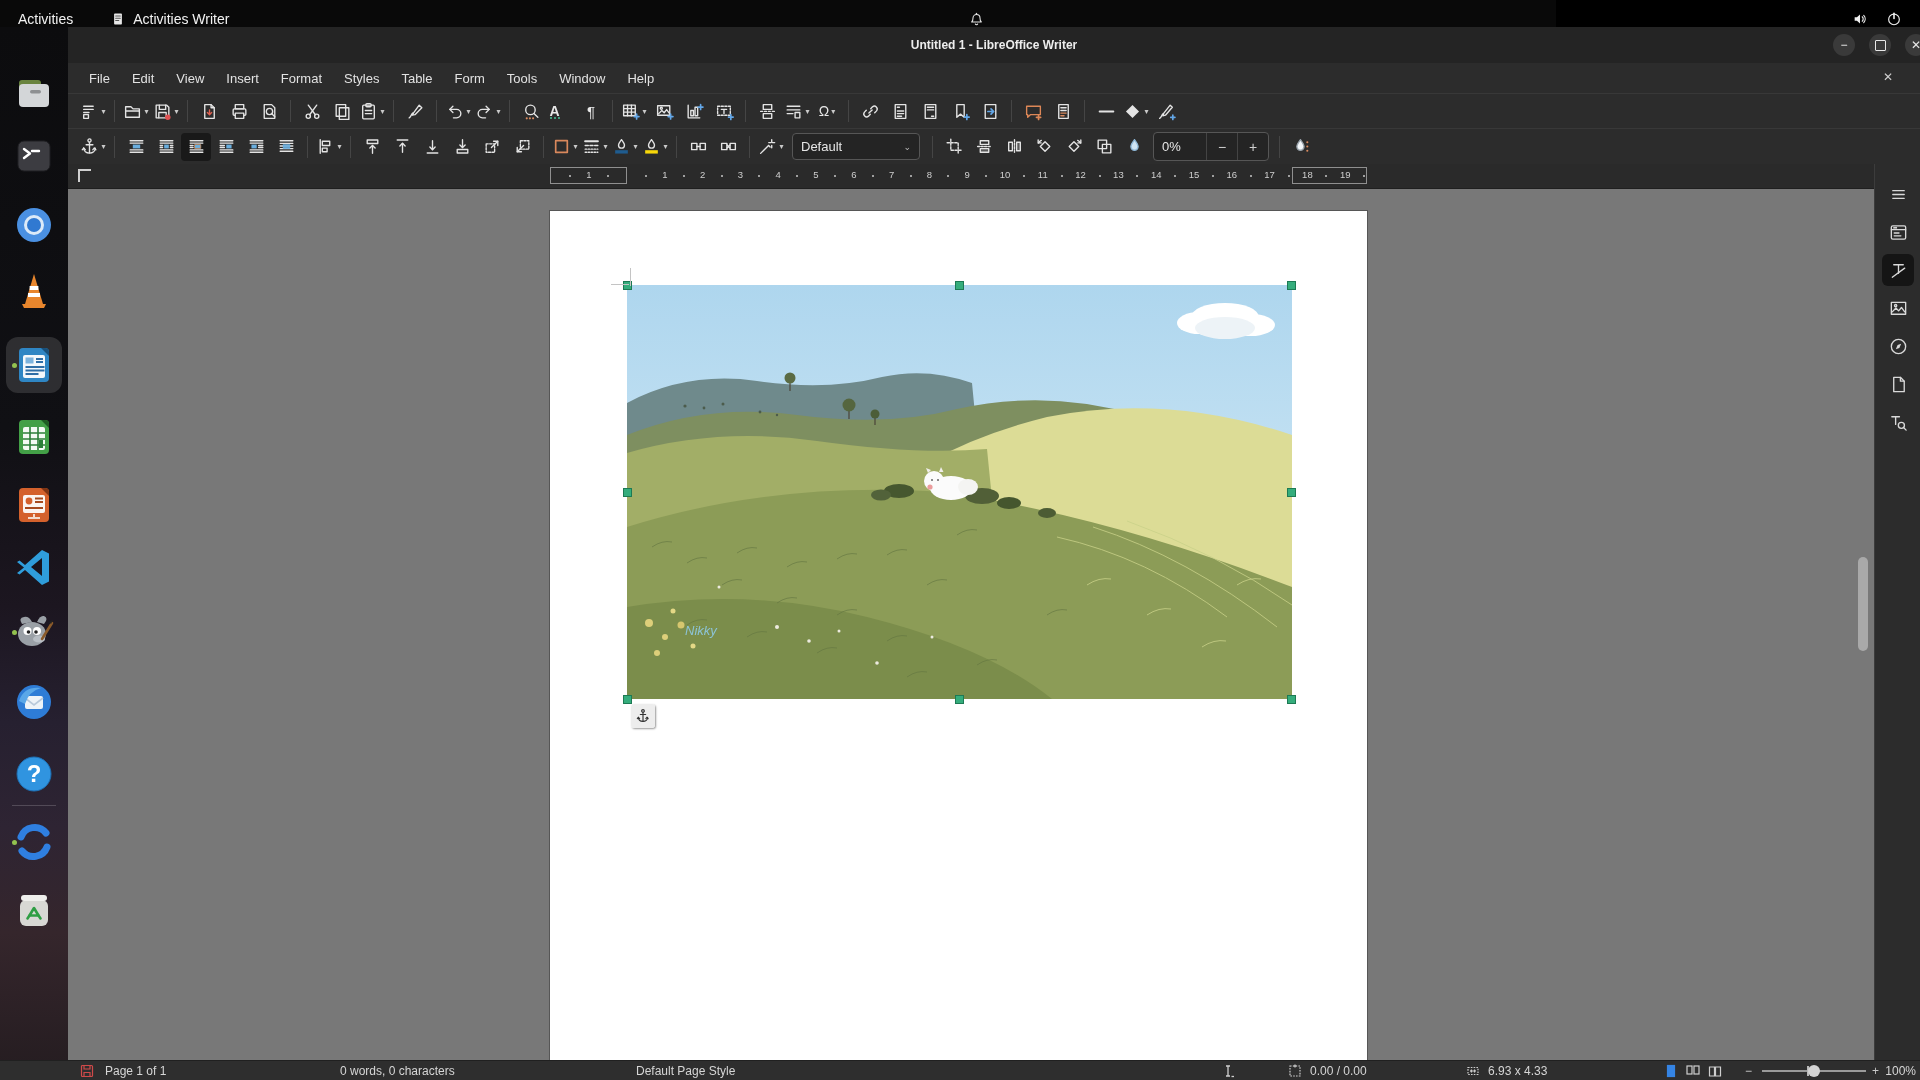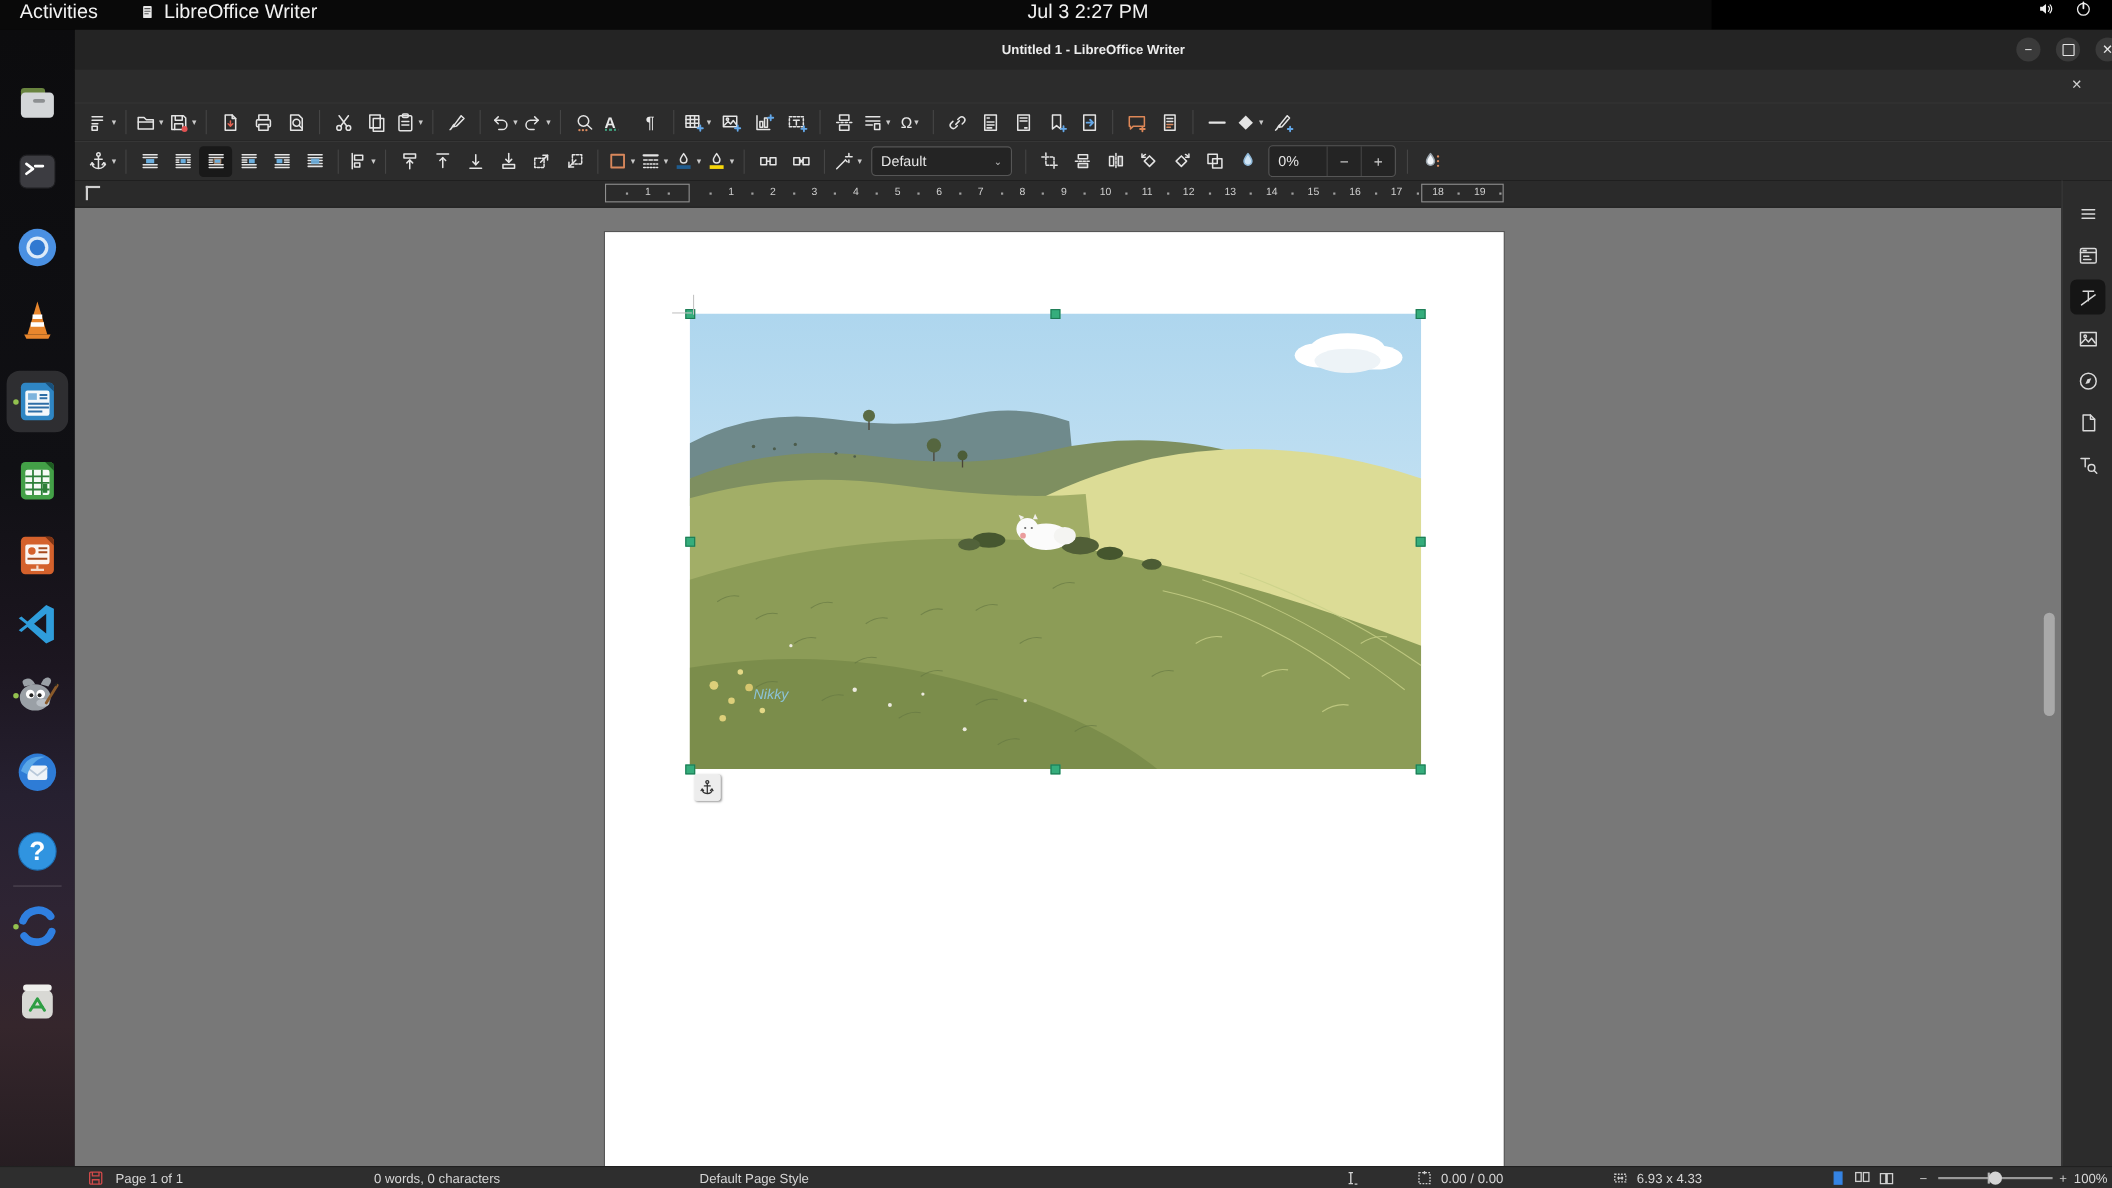--- a/index.html
+++ b/index.html
@@ -1,20 +1,20 @@
 <!DOCTYPE html>
 <html><head>
 <meta charset="utf-8">
 <style>
   html,body{margin:0;padding:0;background:#000;}
   body{width:1920px;height:1080px;position:relative;overflow:hidden;
        font-family:"Liberation Sans", sans-serif;color:#e4e4e4;-webkit-font-smoothing:antialiased;}
   .abs{position:absolute;}
   
-  #topbar{left:0;top:0;width:1556px;height:27px;background:#090909;display:flex;align-items:flex-start;font-size:18px;color:#f2f2f2;}
+  #topbar{left:0;top:0;width:1556px;height:27px;background:#090909;display:flex;align-items:flex-end;font-size:14px;color:#f2f2f2;}
   
   #titlebar{left:68px;top:27px;width:1852px;height:36px;background:#242424;border-bottom:1px solid #1a1a1a;display:flex;align-items:center;justify-content:center;}
   #titlebar .title{font-size:12px;font-weight:bold;color:#ededed;}
   .winbtn{position:absolute;top:7px;width:22px;height:22px;border-radius:50%;background:#3a3a3a;display:flex;align-items:center;justify-content:center;font-size:12px;color:#e8e8e8;}
   #menubar{left:68px;top:63px;width:1852px;height:30px;background:#2c2c2c;display:flex;align-items:center;padding-left:10px;box-sizing:border-box;font-size:13px;}
   .menu-item{padding:4px 11px;border-radius:4px;color:#e2e2e2;}
   
   .toolbar{left:68px;width:1852px;background:#2c2c2c;display:flex;align-items:center;box-sizing:border-box;padding-left:10px;}
   #tb1{top:93px;height:35px;border-top:1px solid #383838;}
   #tb2{top:128px;height:36px;border-top:1px solid #383838;}
@@ -63,21 +63,21 @@
 </head>
 <body>
 
 <div class="abs" id="topbar">
   <span style="margin-left:18px;">Activities</span>
   <span style="margin-left:38px;display:flex;align-items:center;gap:8px;">
     <svg class="i" style="width:14px;height:16px;" viewBox="0 0 18 18">
         <rect x="4" y="2" width="10" height="14" rx="1" fill="#e8e8e8" stroke="none"></rect>
         <path d="M6 5h6M6 8h6M6 11h4" stroke="#555"></path>
       </svg>
-    <span>LibreOffice Writer</span>
+    <span>Activities Writer</span>
   </span>
   <span class="abs" style="left:934px;display:flex;align-items:center;gap:14px;flex-direction:column;">
     <span>Jul 3  2:27 PM</span>
     <svg class="i" style="width:15px;height:15px;" viewBox="0 0 18 18">
         <path d="M9 3a4.2 4.2 0 0 1 4.2 4.2c0 3 .9 4.2 1.6 4.8H3.2c.7-.6 1.6-1.8 1.6-4.8A4.2 4.2 0 0 1 9 3z"></path>
         <path d="M7.6 14.4a1.5 1.5 0 0 0 2.8 0"></path>
         <path d="M9 1.6v1.2"></path>
       </svg>
   </span>
   <span class="abs" style="left:1852px;display:flex;align-items:center;gap:18px;">
@@ -224,20 +224,33 @@
 <div class="abs" id="titlebar">
   <span class="title">Untitled 1 - LibreOffice Writer</span>
   <span class="winbtn" style="left:1765px;">−</span>
   <span class="winbtn" style="left:1801px;">
       <i style="display:block;width:9px;height:9px;border:1.4px solid #e8e8e8;border-radius:1px;"></i>
     </span>
   <span class="winbtn" style="left:1837px;">✕</span>
 </div>
 
 <div class="abs" id="menubar">
+  <span style="display:flex;">
+      <span class="menu-item">File</span>
+      <span class="menu-item">Edit</span>
+      <span class="menu-item">View</span>
+      <span class="menu-item">Insert</span>
+      <span class="menu-item">Format</span>
+      <span class="menu-item">Styles</span>
+      <span class="menu-item">Table</span>
+      <span class="menu-item">Form</span>
+      <span class="menu-item">Tools</span>
+      <span class="menu-item">Window</span>
+      <span class="menu-item">Help</span>
+    </span>
   <span class="abs" style="left:1815px;top:7px;font-size:12px;color:#cfcfcf;">✕</span>
 </div>
 
 <div class="abs toolbar" id="tb1">
   <div class="tb">
       <svg class="i" viewBox="0 0 18 18">
         <path d="M3.5 4h9M3.5 7h9M3.5 10h5"></path>
         <rect x="3.5" y="12" width="4.5" height="3.5"></rect>
       </svg>
       <span class="crt">▾</span>

